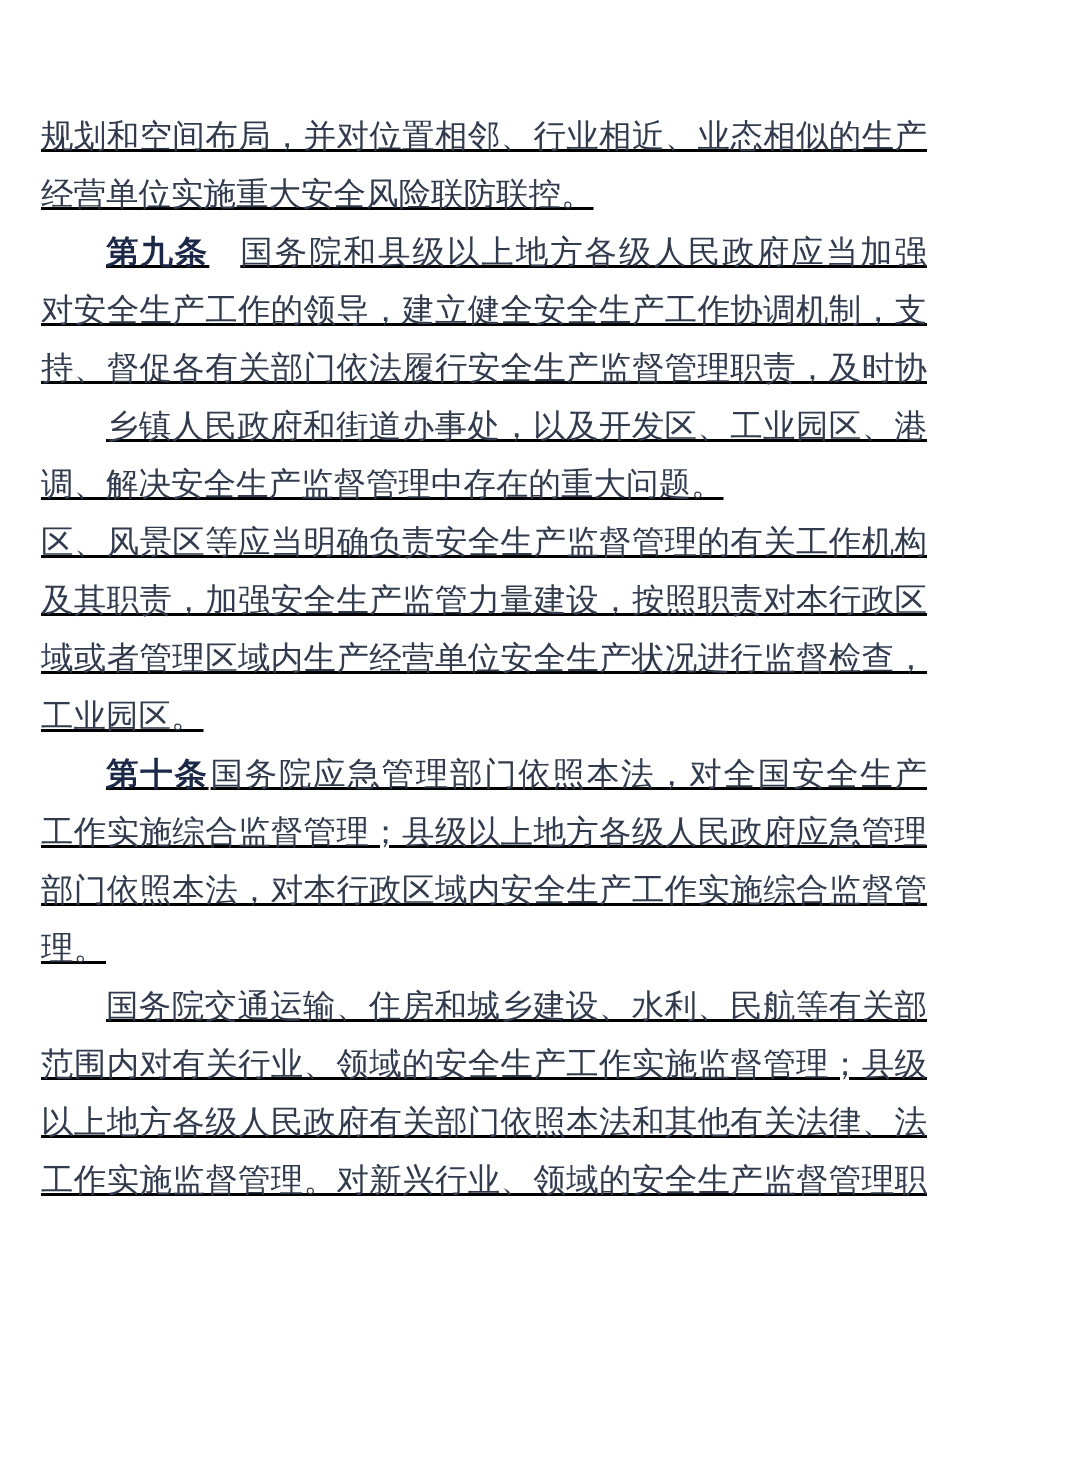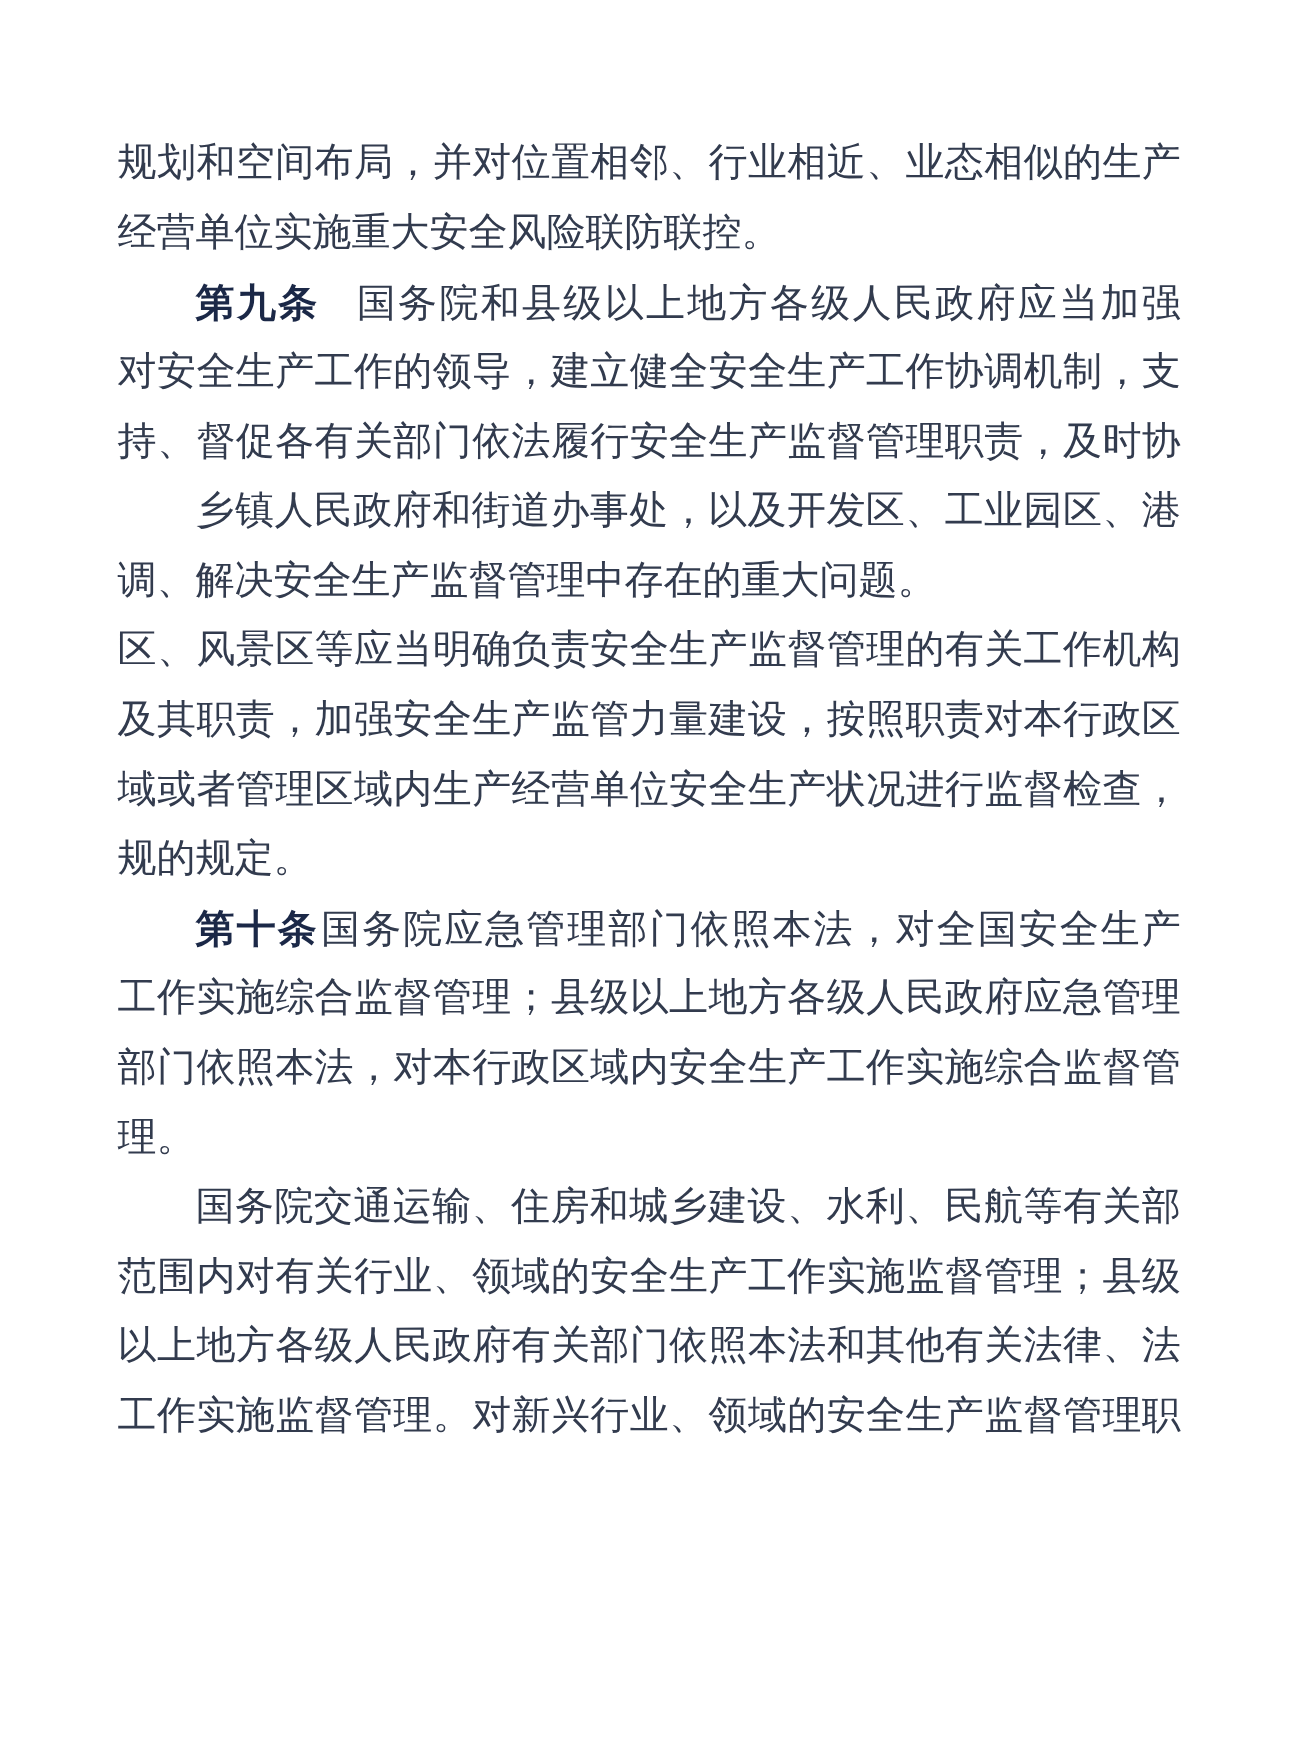--- a/index.html
+++ b/index.html
@@ -10,22 +10,23 @@
   * { margin: 0; padding: 0; box-sizing: border-box; }
   html, body {
     width: 1080px;
     height: 1457px;
     background: var(--bg);
     overflow: hidden;
   }
   .page {
     width: 1080px;
     height: 1301px;
-    padding: 107px 0 0 98px;
+    padding: 107px 0 0 41px;
     font-family: "Liberation Serif", serif;
+    text-decoration: underline;
   }
   .line {
     width: 886px;
     font-size: 32.5px;
     line-height: 58px;
     height: 58px;
     color: var(--text);
     text-align: justify;
     text-align-last: justify;
     letter-spacing: 0;
@@ -54,21 +55,21 @@
 
   <p class="line indent gap-wide"><b class="art">第九条</b><span>国务院和县级以上地方各级人民政府应当加强</span></p>
   <p class="line">对安全生产工作的领导，建立健全安全生产工作协调机制，支</p>
   <p class="line">持、督促各有关部门依法履行安全生产监督管理职责，及时协</p>
   <p class="line indent">乡镇人民政府和街道办事处，以及开发区、工业园区、港</p>
 
   <p class="line end">调、解决安全生产监督管理中存在的重大问题。</p>
   <p class="line">区、风景区等应当明确负责安全生产监督管理的有关工作机构</p>
   <p class="line">及其职责，加强安全生产监管力量建设，按照职责对本行政区</p>
   <p class="line">域或者管理区域内生产经营单位安全生产状况进行监督检查，</p>
-  <p class="line end">规的规定。</p>
+  <p class="line end">工业园区。</p>
 
   <p class="line indent gap-narrow"><b class="art">第十条</b><span>国务院应急管理部门依照本法，对全国安全生产</span></p>
   <p class="line">工作实施综合监督管理；县级以上地方各级人民政府应急管理</p>
   <p class="line">部门依照本法，对本行政区域内安全生产工作实施综合监督管</p>
   <p class="line end">理。</p>
 
   <p class="line indent">国务院交通运输、住房和城乡建设、水利、民航等有关部</p>
   <p class="line">范围内对有关行业、领域的安全生产工作实施监督管理；县级</p>
   <p class="line">以上地方各级人民政府有关部门依照本法和其他有关法律、法</p>
   <p class="line">工作实施监督管理。对新兴行业、领域的安全生产监督管理职</p>

